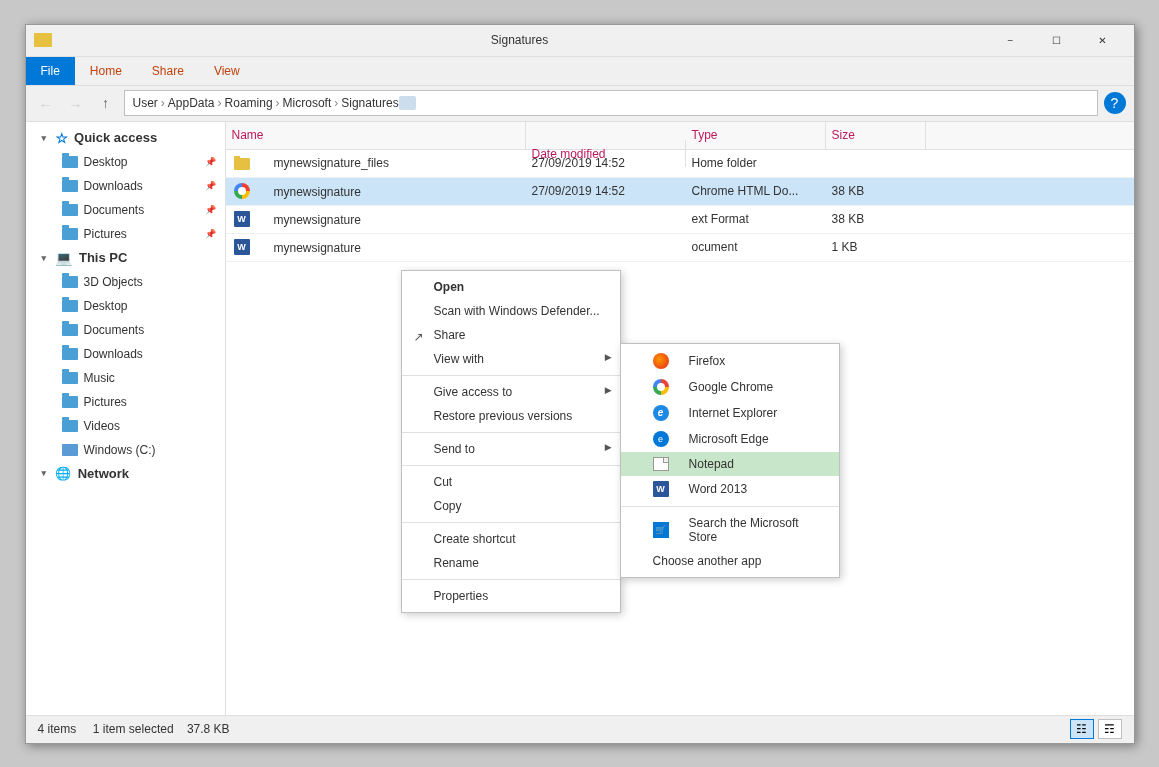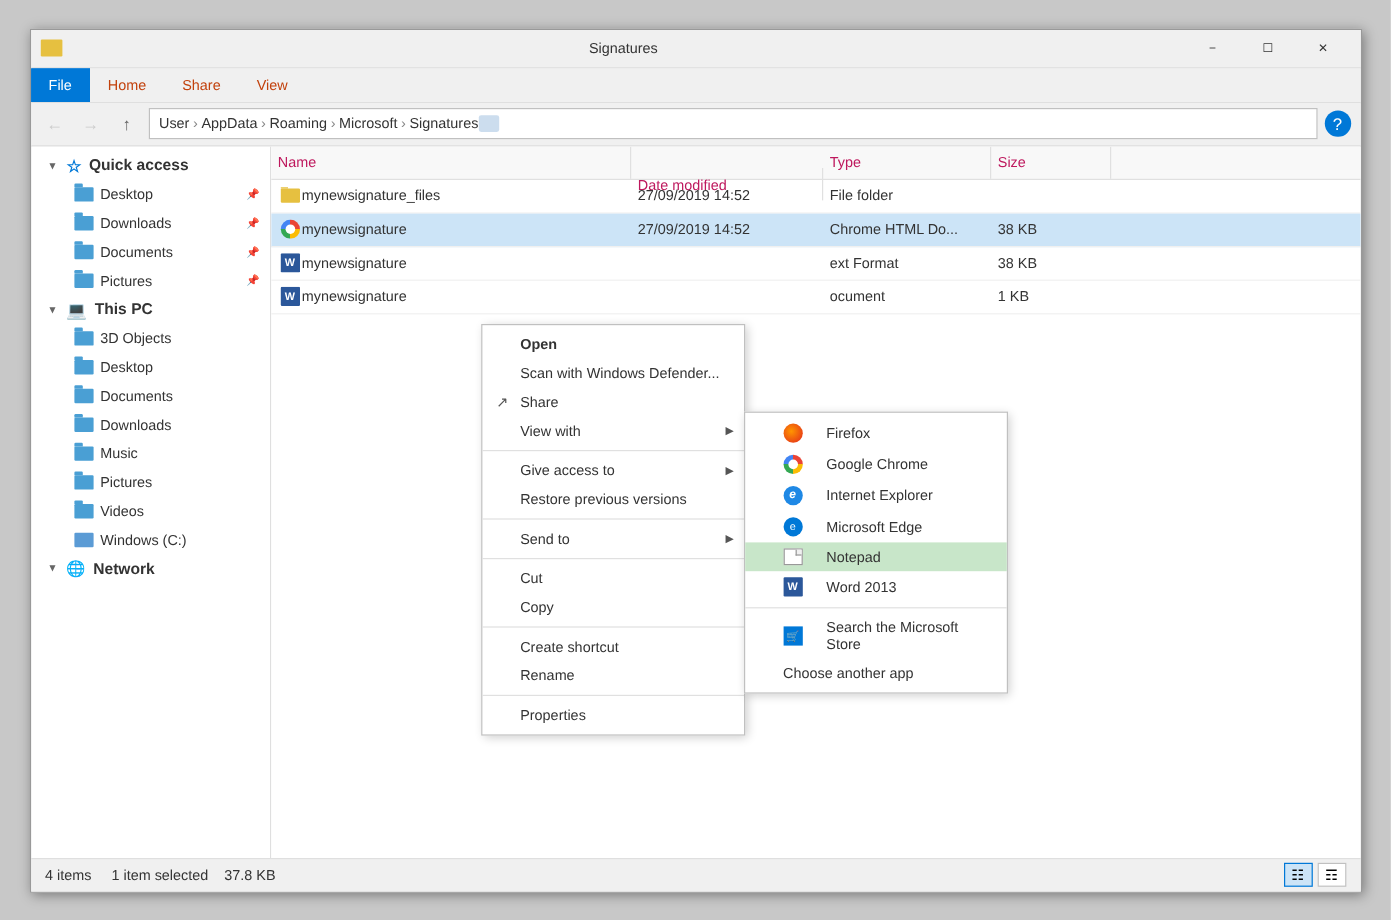--- a/index.html
+++ b/index.html
@@ -261,22 +261,22 @@
       font-size: 12px;
       color: #333;
       padding: 0 6px;
       overflow: hidden;
       white-space: nowrap;
       text-overflow: ellipsis;
     }
     .file-cell.name {
       width: 300px;
       display: flex;
-      align-items: center;
-      gap: 2px;
+      align-items: flex-end;
+      gap: 24px;
       padding-left: 8px;
     }
     .file-cell.modified { width: 160px; }
     .file-cell.type { width: 140px; }
     .file-cell.size { width: 100px; }
 
     .folder-icon-sm {
       width: 16px;
       height: 12px;
       background: #e6c040;
@@ -359,21 +359,20 @@
       position: absolute;
       background: white;
       border: 1px solid #c0c0c0;
       box-shadow: 2px 2px 8px rgba(0,0,0,0.2);
       min-width: 220px;
       z-index: 100;
       padding: 4px 0;
     }
     .cm-item {
       display: flex;
-      align-items: center;
       padding: 5px 20px 5px 32px;
       font-size: 12px;
       color: #333;
       cursor: pointer;
       position: relative;
       gap: 8px;
     }
     .cm-item.has-sub::after {
       content: '▶';
       position: absolute;
@@ -682,21 +681,21 @@
         <div class="col-header col-type">Type</div>
         <div class="col-header col-size">Size</div>
       </div>
 
       <div class="file-row">
         <div class="file-cell name">
           <div class="folder-icon-sm"></div>
           <span>mynewsignature_files</span>
         </div>
         <div class="file-cell modified">27/09/2019 14:52</div>
-        <div class="file-cell type">File folder</div>
+        <div class="file-cell type">Home folder</div>
         <div class="file-cell size"></div>
       </div>
 
       <div class="file-row selected">
         <div class="file-cell name">
           <div class="chrome-icon-sm"></div>
           <span>mynewsignature</span>
         </div>
         <div class="file-cell modified">27/09/2019 14:52</div>
         <div class="file-cell type">Chrome HTML Do...</div>

